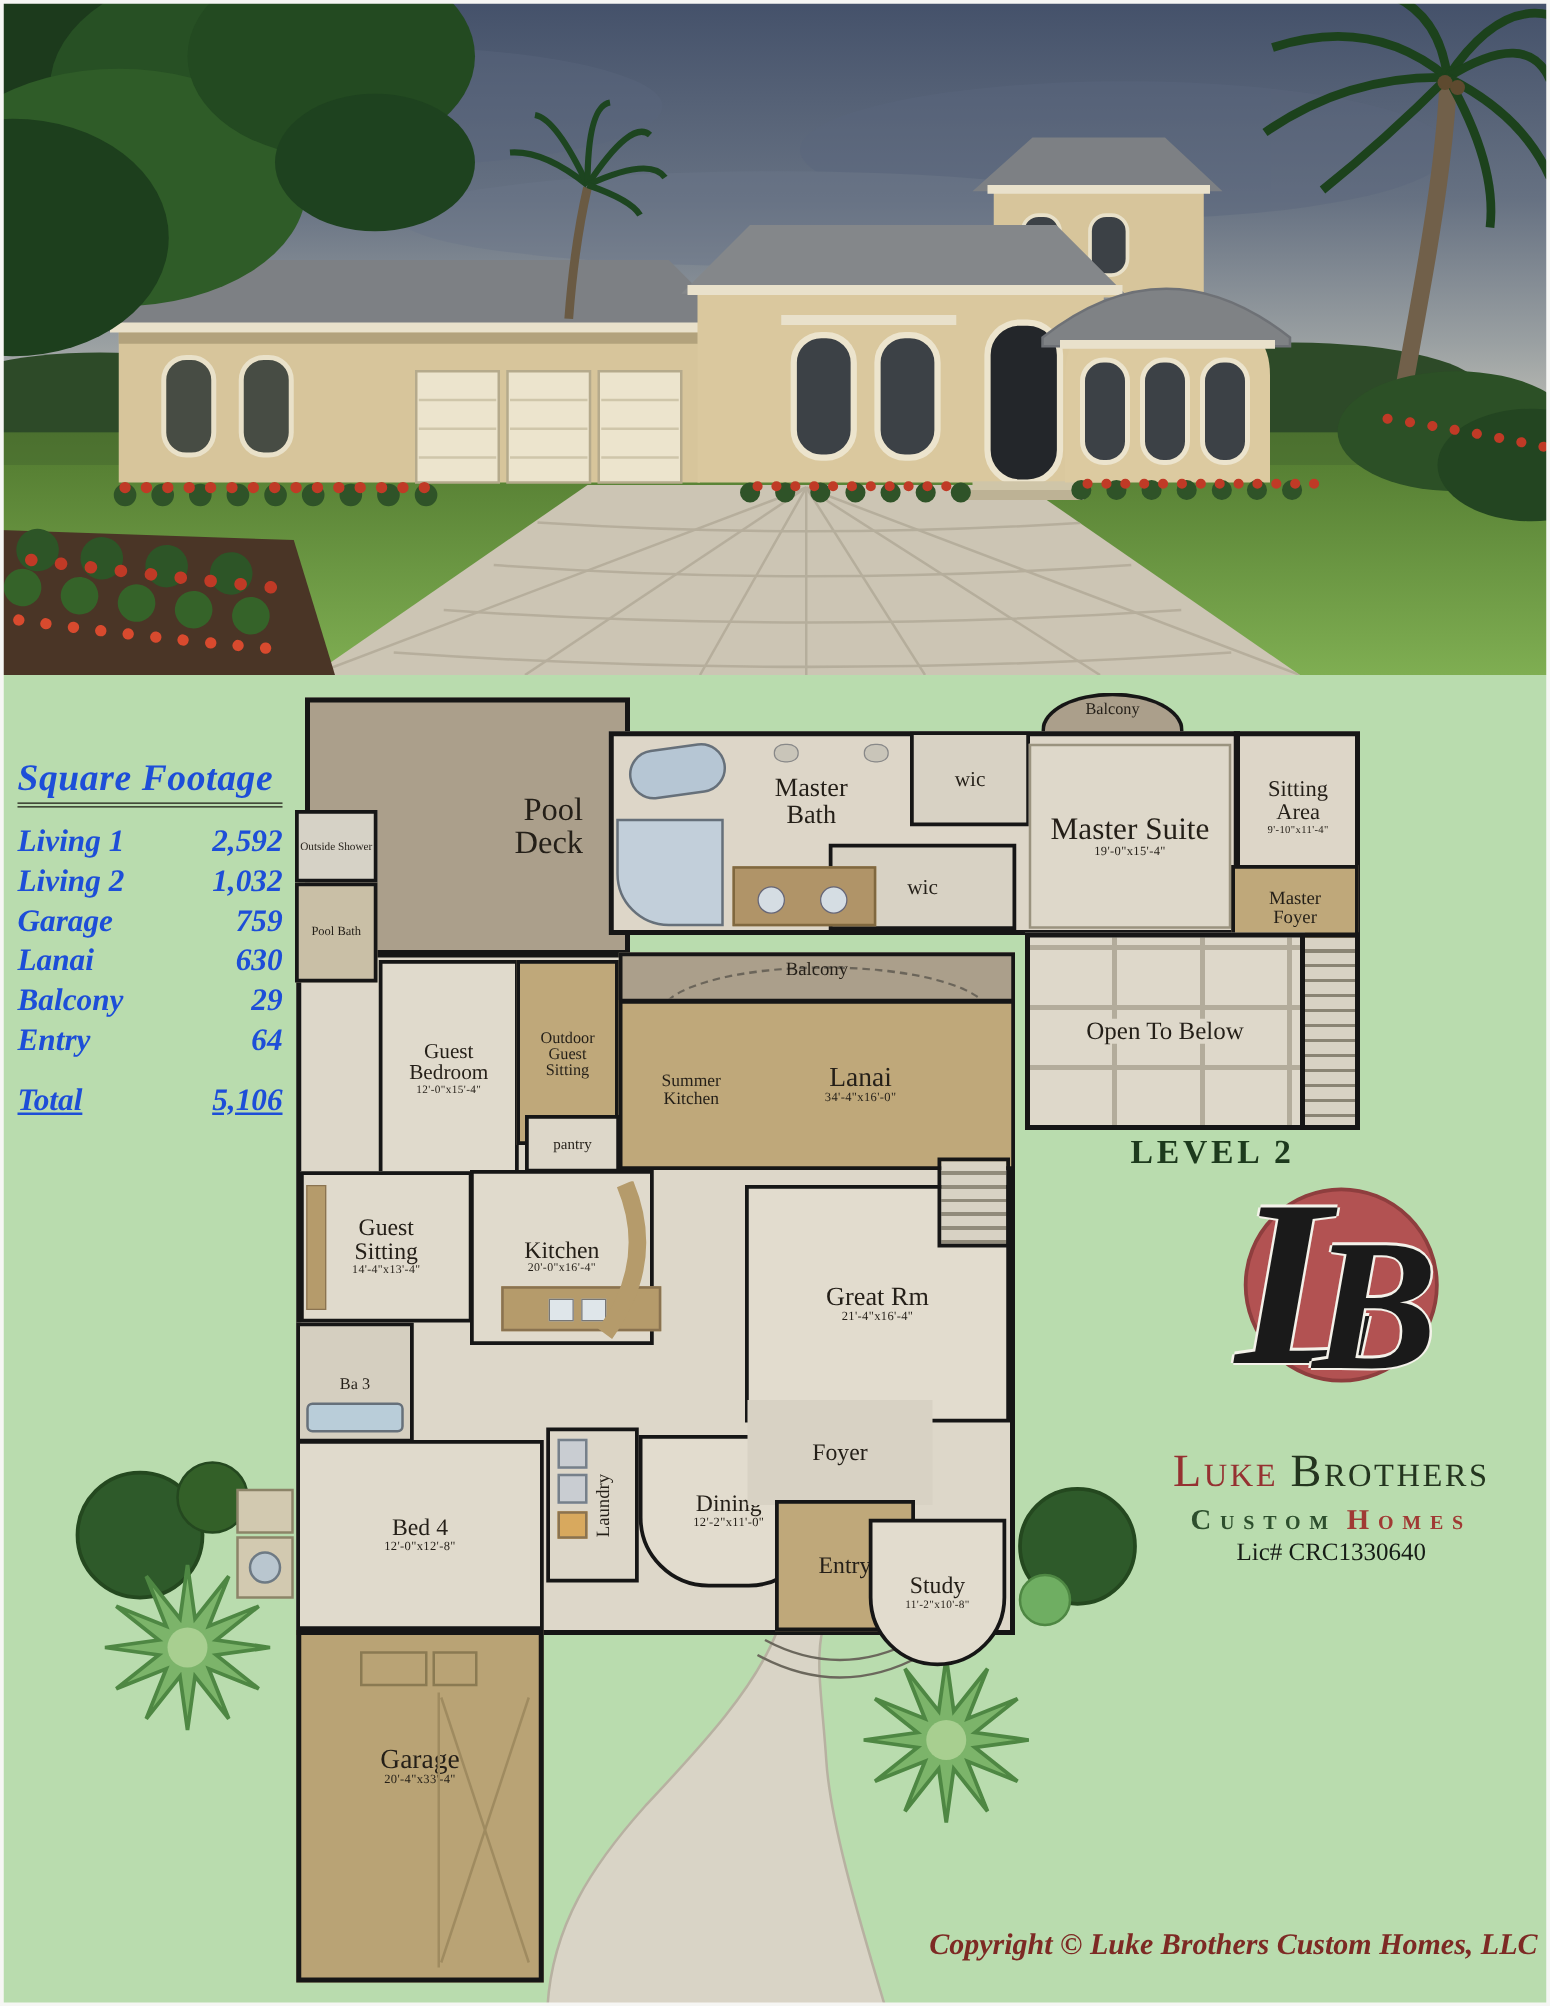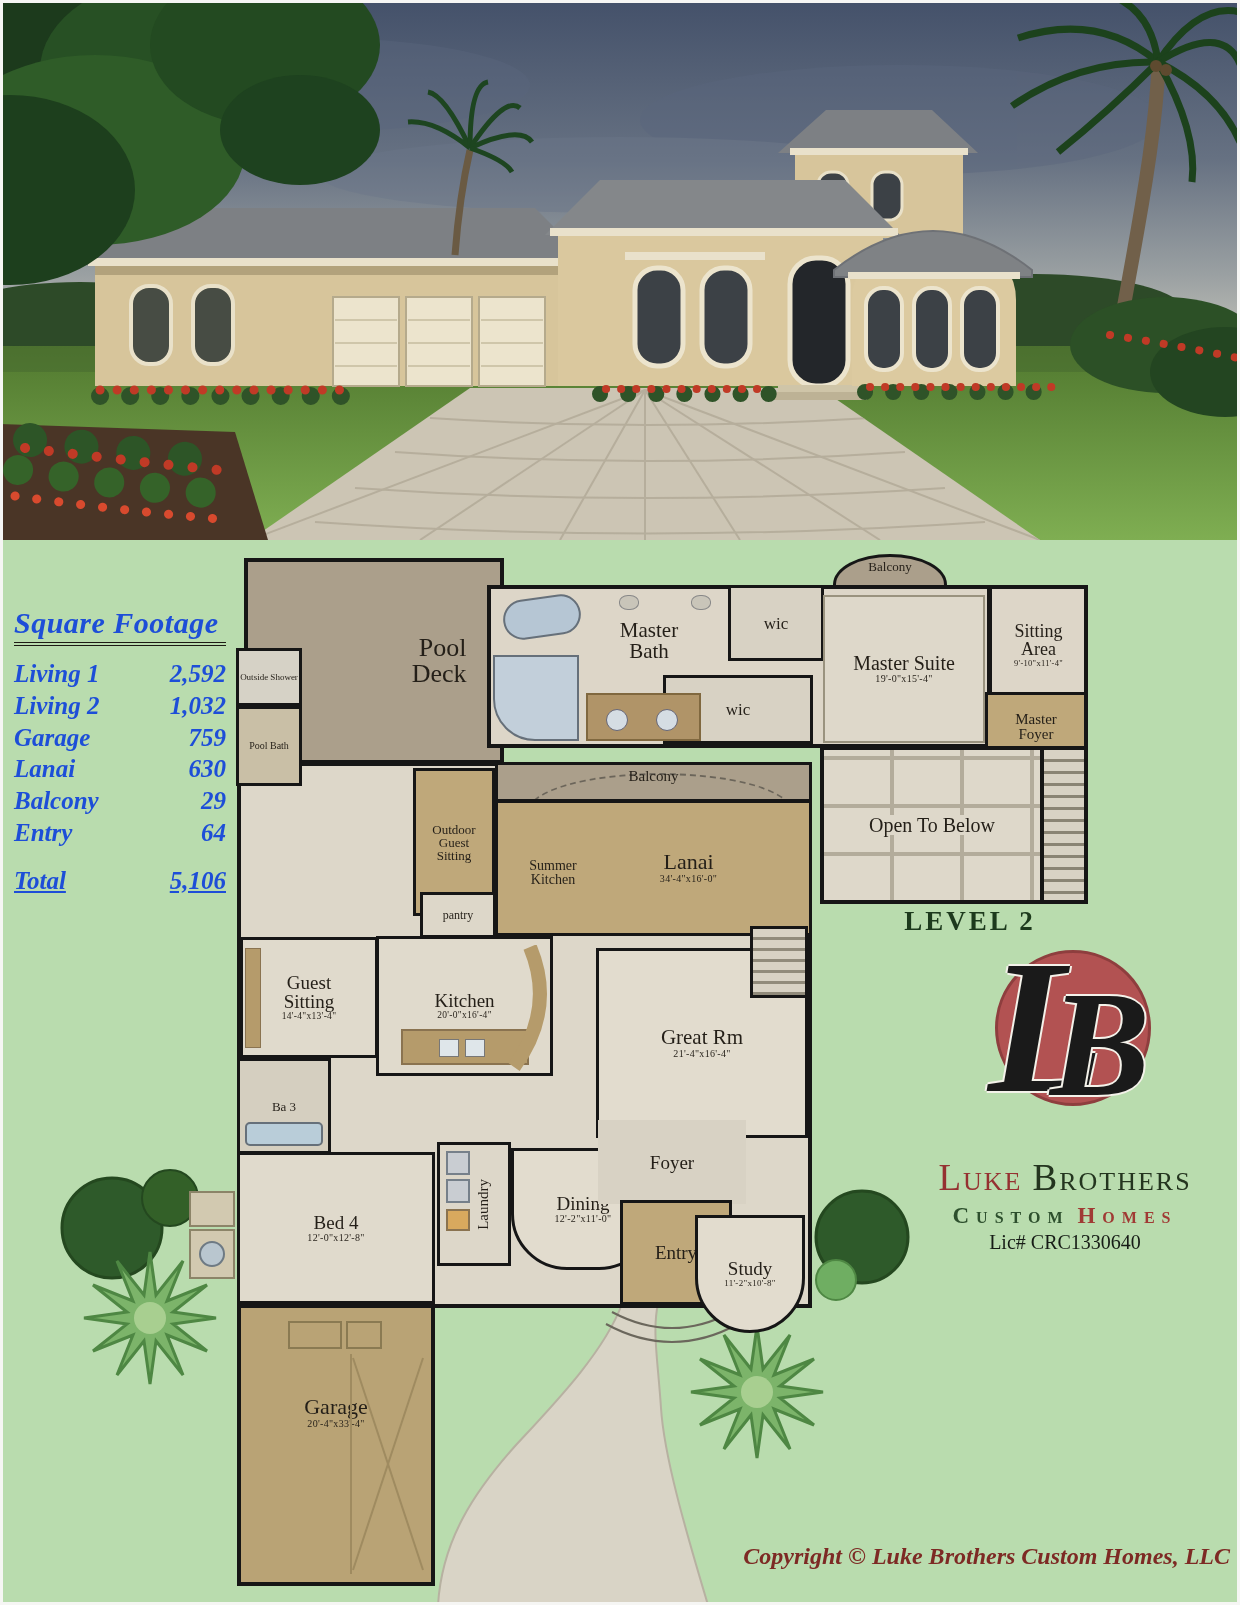--- a/index.html
+++ b/index.html
@@ -290,39 +290,43 @@
       <div class="rlabel" style="font-size:10px;">Pool Bath</div>
     </div>
 
     <div class="zone" style="left:237px;top:222px;width:575px;height:546px;background:#ddd7c9;border:4px solid #161616;z-index:1;"></div>
 
     <div class="room deckgray" style="left:495px;top:222px;width:317px;height:40px;overflow:hidden;justify-content:flex-start;">
       <div class="arc" style="left:30px;top:8px;width:260px;height:72px;"></div>
       <div class="rlabel" style="font-size:15px;margin-top:4px;position:relative;z-index:2;">Balcony</div>
     </div>
 
+    <div class="room" style="left:303px;top:228px;width:112px;height:172px;">
+      <div class="rlabel" style="font-size:17px;width:80px;">Guest Bedroom</div>
+      <div class="rdims" style="font-size:9px;">12'-0"x15'-4"</div>
+    </div>
     <div class="room tan" style="left:413px;top:228px;width:82px;height:148px;">
       <div class="rlabel" style="font-size:13px;width:56px;">Outdoor Guest Sitting</div>
     </div>
     <div class="room tan" style="left:495px;top:260px;width:317px;height:136px;">
       <div class="zone" style="left:12px;top:40px;width:86px;height:60px;">
         <div class="rlabel" style="font-size:14px;width:60px;">Summer Kitchen</div>
       </div>
       <div class="rlabel" style="font-size:22px;margin-left:70px;">Lanai</div>
       <div class="rdims" style="margin-left:70px;">34'-4"x16'-0"</div>
     </div>
     <div class="room" style="left:420px;top:352px;width:76px;height:46px;background:#ddd7c9;">
       <div class="rlabel" style="font-size:12px;">pantry</div>
     </div>
     <div class="room" style="left:240px;top:397px;width:138px;height:121px;">
       <div class="rlabel" style="width:70px;">Guest Sitting</div>
       <div class="rdims" style="font-size:9.5px;">14'-4"x13'-4"</div>
       <div class="fixture" style="left:2px;top:8px;width:16px;height:100px;background:#b59b6b;border:1px solid #8a7350;"></div>
     </div>
-    <div class="room" style="left:376px;top:396px;width:177px;height:140px;">
+    <div class="room" style="left:376px;top:396px;width:147px;height:140px;">
       <div class="rlabel">Kitchen</div>
       <div class="rdims" style="font-size:9.5px;">20'-0"x16'-4"</div>
       <div class="fixture" style="left:22px;bottom:8px;width:128px;height:36px;background:#b59b6b;border:2px solid #8a7350;">
         <div style="position:absolute;left:36px;top:8px;width:18px;height:16px;background:#dfe6ea;border:1px solid #777;"></div>
         <div style="position:absolute;left:62px;top:8px;width:18px;height:16px;background:#dfe6ea;border:1px solid #777;"></div>
       </div>
       <svg class="fixture" style="right:2px;top:6px;" width="60" height="128">
           <path d="M42,2 q26,62 -16,120" stroke="#b59b6b" stroke-width="14" fill="none"></path>
         </svg>
     </div>
@@ -386,21 +390,21 @@
       </div>
       <div class="fixture" style="left:128px;top:6px;width:20px;height:15px;background:#c9c5b9;border:1px solid #888;border-radius:45%;"></div>
       <div class="fixture" style="left:200px;top:6px;width:20px;height:15px;background:#c9c5b9;border:1px solid #888;border-radius:45%;"></div>
       <div class="room tile" style="left:237px;top:-4px;width:96px;height:76px;">
         <div class="rlabel" style="font-size:17px;">wic</div>
       </div>
       <div class="room tile" style="left:172px;top:86px;width:150px;height:69px;">
         <div class="rlabel" style="font-size:17px;">wic</div>
       </div>
       <div class="zone" style="left:332px;top:6px;width:162px;height:148px;background:#ded8ca;border:2px solid #9a937f;">
-        <div class="rlabel" style="font-size:20px;">Master Suite</div>
+        <div class="rlabel" style="font-size:25px;">Master Suite</div>
         <div class="rdims">19'-0"x15'-4"</div>
       </div>
       <div class="fixture" style="left:496px;top:-4px;width:5px;height:122px;background:#161616;"></div>
       <div class="zone" style="left:502px;top:0;width:91px;height:112px;">
         <div class="rlabel" style="font-size:18px;width:60px;">Sitting Area</div>
         <div class="rdims" style="font-size:8.5px;">9'-10"x11'-4"</div>
       </div>
     </div>
     <div class="room tan" style="left:985px;top:152px;width:102px;height:70px;">
       <div class="rlabel" style="font-size:15px;width:56px;">Master Foyer</div>

